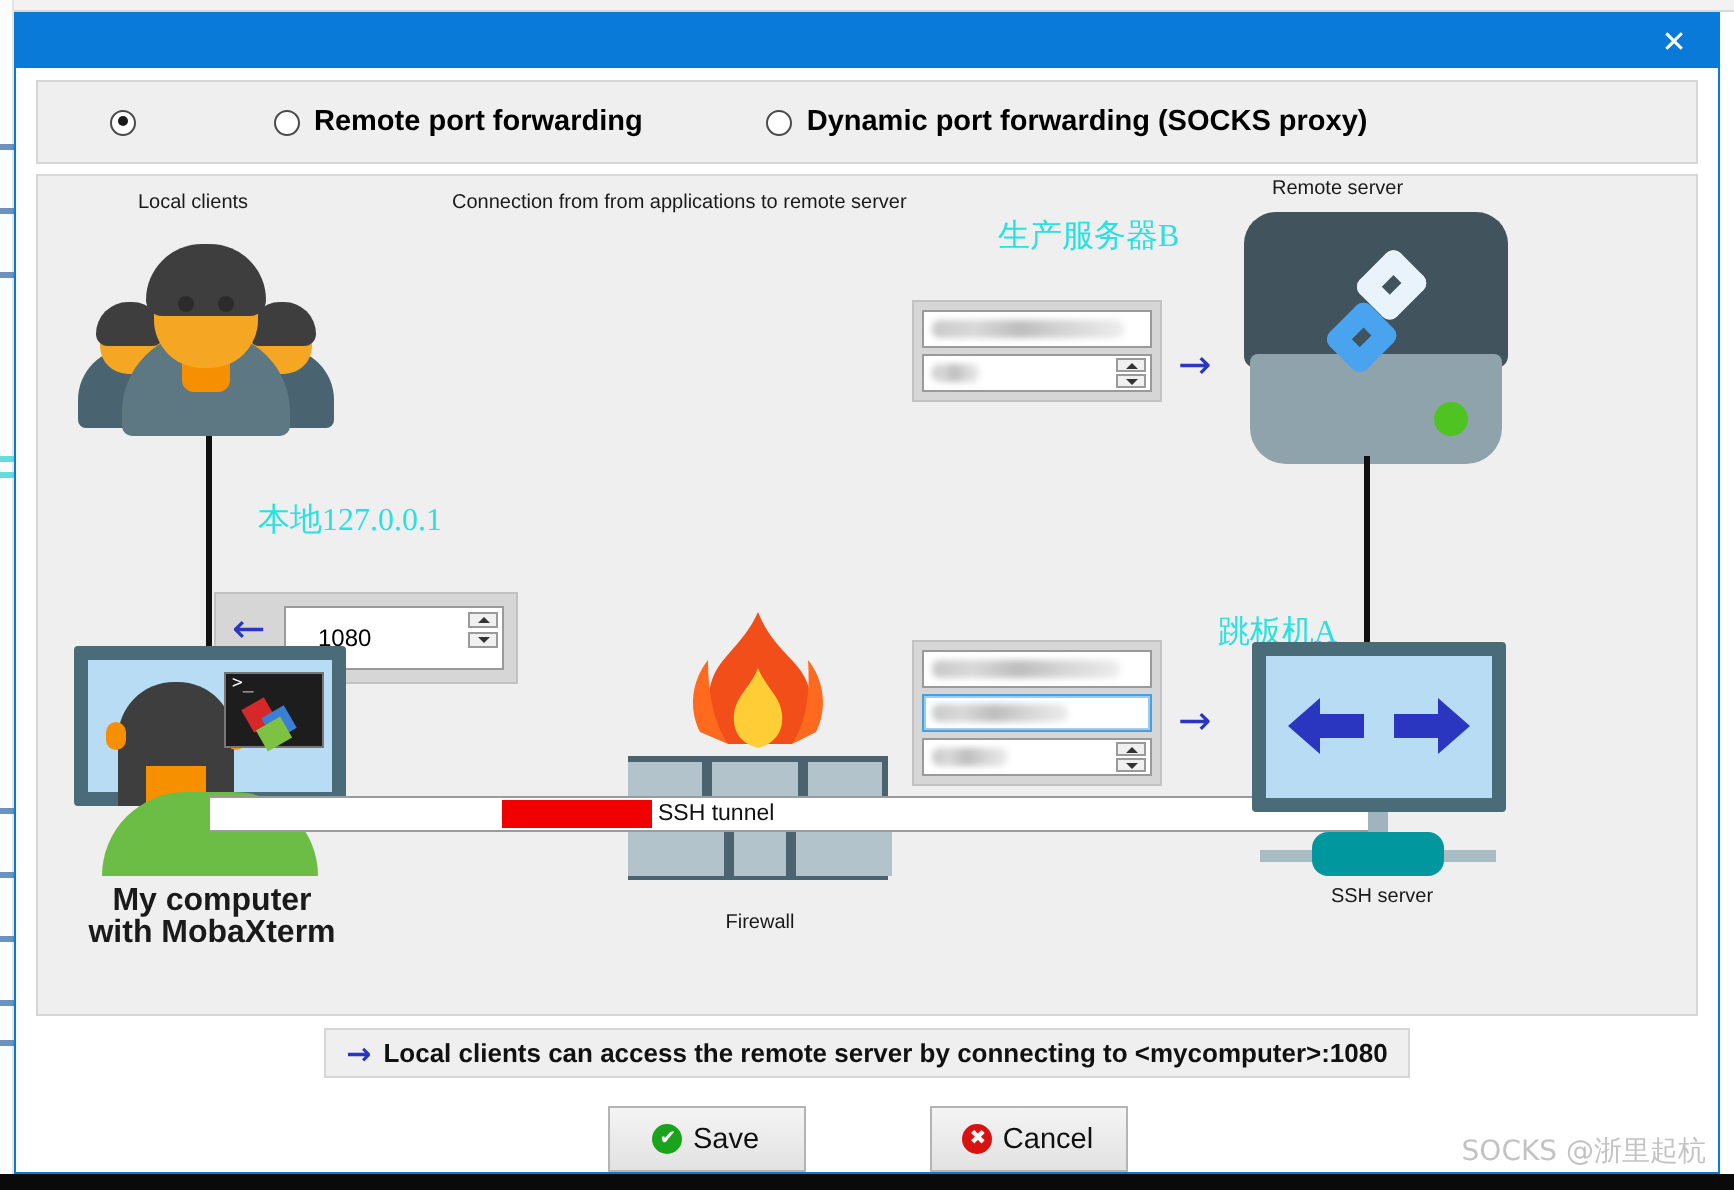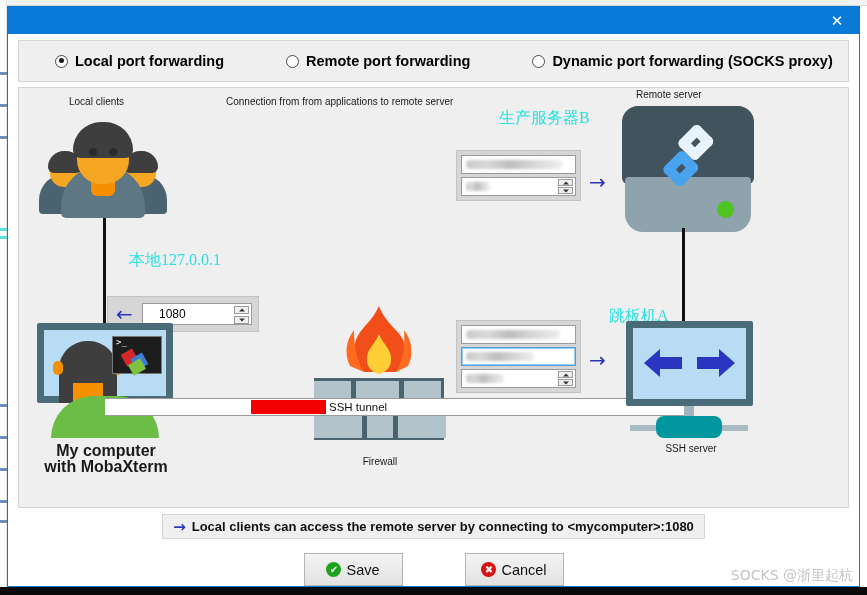--- a/index.html
+++ b/index.html
@@ -290,21 +290,20 @@
     <div class="titlebar">
       <div class="title-text"></div>
       <div class="close-btn">✕</div>
     </div>
 
     <div class="body-area">
 
       <div class="radio-strip">
         <div class="radio-item">
           <span class="radio-dot sel"></span>
-          <span>Local port forwarding</span>
         </div>
         <div class="radio-item">
           <span class="radio-dot"></span>
           <span>Remote port forwarding</span>
         </div>
         <div class="radio-item">
           <span class="radio-dot"></span>
           <span>Dynamic port forwarding (SOCKS proxy)</span>
         </div>
       </div>
@@ -334,21 +333,21 @@
           <div class="p-head" style="left:38px; top:11px; width:52px; height:55px; background:#f5a623; border-radius:24px;"></div>
           <div class="p-head" style="left:34px; top:4px; width:60px; height:36px; background:#3e3e3e; border-radius:28px 28px 8px 8px;"></div>
           <div class="p-head" style="left:50px; top:30px; width:8px; height:8px; background:#2b2b2b; border-radius:50%;"></div>
           <div class="p-head" style="left:70px; top:30px; width:8px; height:8px; background:#2b2b2b; border-radius:50%;"></div>
         </div>
 
         <div class="vline" style="left:84px; top:130px; height:212px;"></div>
 
         <div class="fieldgrp" style="left:88px; top:208px; width:152px; padding:6px 6px 6px 34px;">
           <span class="arrow-l" style="left:8px; top:7px;">←</span>
-          <div class="fld" style="height:22px;padding-left:16px;">
+          <div class="fld" style="height:32px;padding-left:16px;">
             <span>1080</span>
             <span class="spin" style="height:18px; top:2px;">
               <i class="up" style="height:8px;"></i>
                 <i class="dn" style="height:8px;"></i>
             </span>
           </div>
         </div>
 
         <div class="monitor" style="left:18px; top:235px; width:136px; height:80px;">
           <div class="mon-frame"></div>

